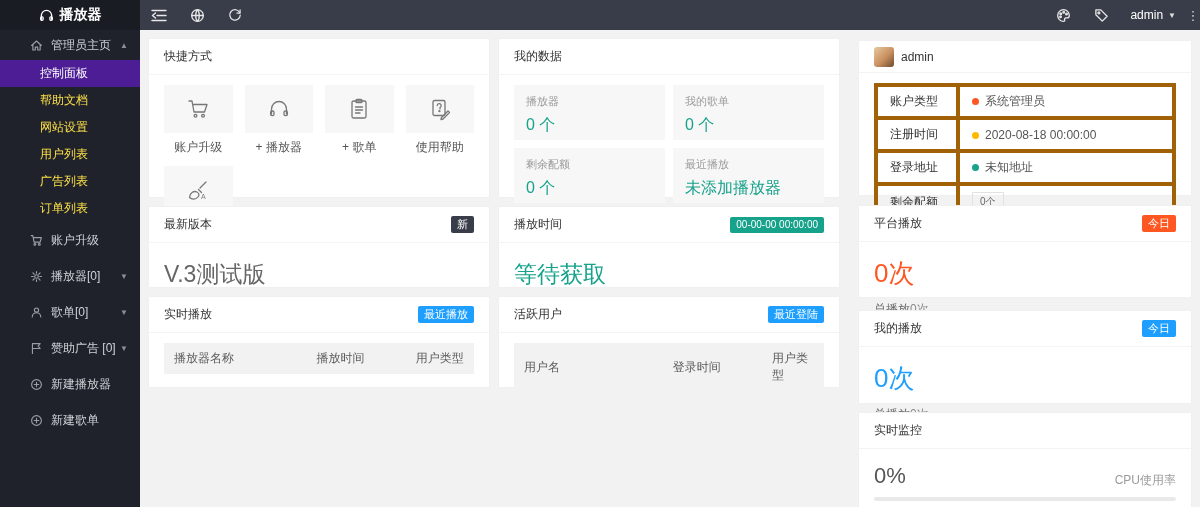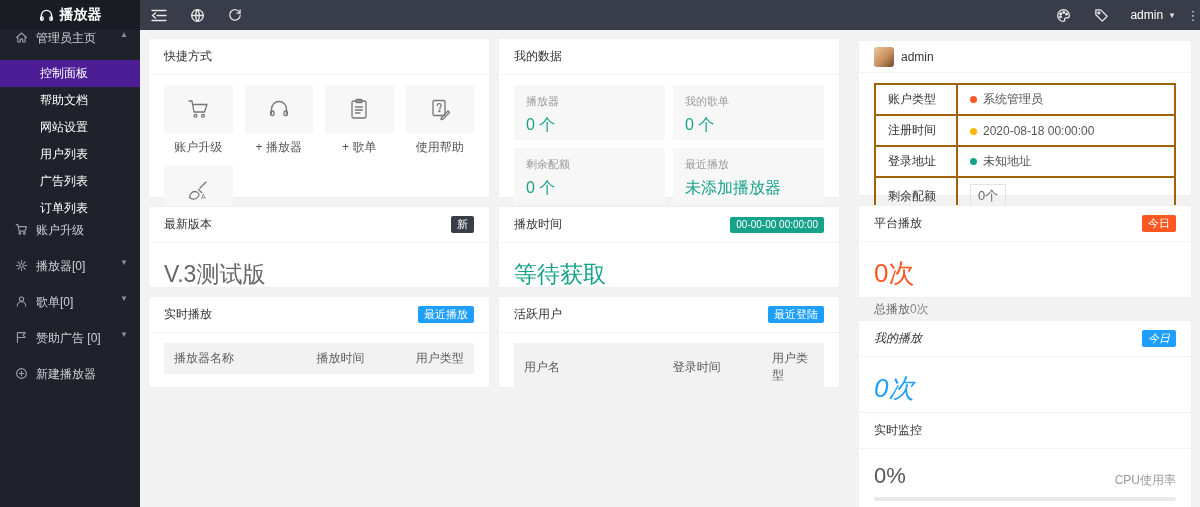--- a/index.html
+++ b/index.html
@@ -3,29 +3,29 @@
 <meta charset="utf-8">
 <style>
   * { margin:0; padding:0; box-sizing:border-box; }
   html,body { width:1200px; height:507px; overflow:hidden; background:#f2f2f2;
     font-family:"Liberation Sans","DejaVu Sans",sans-serif; font-size:12px; color:#333; }
 
   
   .sidebar { position:absolute; left:0; top:0; width:140px; height:507px; background:#1f222a; z-index:5; }
   .logo { height:30px; display:flex; align-items:center; justify-content:center; gap:6px;
           background:#191c23; color:#fff; font-weight:bold; font-size:14px; }
-  .side-item { height:36px; display:flex; padding:0 12px 0 14px;
-               color:#cfd2d6; cursor:pointer; }
+  .side-item { height:36px; display:flex; align-items:center; padding:0 12px 0 14px;
+               color:#cfd2d6; cursor:pointer;margin-left:15px; }
   .side-item.home { height:30px; }
   .side-item .s-ico { width:14px; height:14px; margin-right:8px; flex:0 0 14px; display:flex; align-items:center; justify-content:center; }
   .side-item .s-label { flex:1; white-space:nowrap; }
   .side-item .caret { font-size:8px; color:#8b8f96; }
   .side-sub { }
   .side-sub .sub-item { height:27px; display:flex; align-items:center; padding-left:40px;
-                        color:#ffffff; cursor:pointer; }
+                        color:#fde047; cursor:pointer; }
   .side-sub .sub-item.active { background:#4c1d95; color:#fff; }
   svg.sico { stroke:#9a9da4; fill:none; stroke-width:1.4; stroke-linecap:round; stroke-linejoin:round; }
   .logo svg.sico { stroke:#fff; }
 
   
   .topbar { position:absolute; left:140px; top:0; width:1060px; height:30px; background:#393d49;
             display:flex; align-items:center; }
   .tb-ico { width:38px; height:30px; display:flex; align-items:center; justify-content:center; cursor:pointer; }
   svg.tico { stroke:#e8e8e8; fill:none; stroke-width:1.4; stroke-linecap:round; stroke-linejoin:round; }
   .tb-spacer { flex:1; }
@@ -64,25 +64,25 @@
   
   .mini-table { width:100%; border-collapse:collapse; }
   .mini-table th { background:#f2f2f2; color:#5c5c5c; font-weight:normal; text-align:left;
                    padding:7px 10px; font-size:12px; }
 
   
   .pf-head { height:32px; display:flex; align-items:center; gap:7px; padding:0 15px; border-bottom:1px solid #f4f4f4; }
   .avatar { width:20px; height:20px; border-radius:3px;
             background:linear-gradient(135deg,#e8c9a0 0%,#c98f5f 55%,#6b4a2f 100%); }
   .pf-table { width:100%; border-collapse:collapse; }
-  .pf-table td { border:2px solid #a16207; padding:6px 12px; color:#555; }
+  .pf-table td { border:4px solid #a16207; padding:6px 12px; color:#555; }
   .pf-table td.lbl { width:82px; color:#333; }
   .dot { display:inline-block; width:7px; height:7px; border-radius:50%; margin-right:6px; vertical-align:middle; }
   .dot-red { background:#ff5722; } .dot-yellow { background:#ffb800; } .dot-green { background:#17a28b; }
-  .quota-box { display:inline-block; border:1px solid #e2e2e2; padding:2px 7px; font-size:13px; color:#666; }
+  .quota-box { display:inline-block; border:1px solid #e2e2e2; padding:2px 7px; font-size:10px; color:#666; }
 
   
   .play-value { font-size:26px; padding:4px 0 10px; }
   .play-value.orange { color:#ff5722; } .play-value.blue { color:#1e9fff; }
   .play-total { display:flex; color:#8a8a8a; }
   .play-total .t-label { color:#666; }
 
   
   .mon-row { display:flex; justify-content:space-between; align-items:flex-end; margin-top:4px; }
   .mon-val { font-size:22px; color:#555; }
@@ -179,20 +179,29 @@
   <div class="side-item">
     <span class="s-ico">
       <svg class="sico" width="13" height="13" viewBox="0 0 16 16">
           <circle cx="8" cy="8" r="6"></circle>
           <path d="M8 5.2 V10.8 M5.2 8 H10.8"></path>
         </svg>
     </span>
     <span class="s-label">新建播放器</span>
   </div>
 
+  <div class="side-item">
+    <span class="s-ico">
+      <svg class="sico" width="13" height="13" viewBox="0 0 16 16">
+          <circle cx="8" cy="8" r="6"></circle>
+          <path d="M8 5.2 V10.8 M5.2 8 H10.8"></path>
+        </svg>
+    </span>
+    <span class="s-label">新建歌单</span>
+  </div>
 </div>
 
 <div class="topbar">
   <div class="tb-ico">
     <svg class="tico" width="16" height="13" viewBox="0 0 16 13">
       <path d="M1 1.5 H15 M6 6.5 H15 M1 11.5 H15 M4.5 4 L1.5 6.5 L4.5 9"></path>
       </svg>
   </div>
   <div class="tb-ico">
     <svg class="tico" width="15" height="15" viewBox="0 0 16 16">
@@ -408,21 +417,21 @@
   </div>
   <div class="card-body">
     <div class="play-value orange">0次</div>
     <div class="play-total">
       <span class="t-label">总播放</span>
       <span>0次</span>
     </div>
   </div>
 </div>
 
-<div class="card" style="left:858px; top:320px; width:334px; height:94px;font-style:italic;">
+<div class="card" style="left:858px; top:310px; width:334px; height:94px;">
   <div class="card-head">
     <span>我的播放</span>
     <span class="badge badge-blue">今日</span>
   </div>
   <div class="card-body">
     <div class="play-value blue">0次</div>
     <div class="play-total">
       <span class="t-label">总播放</span>
       <span>0次</span>
     </div>

